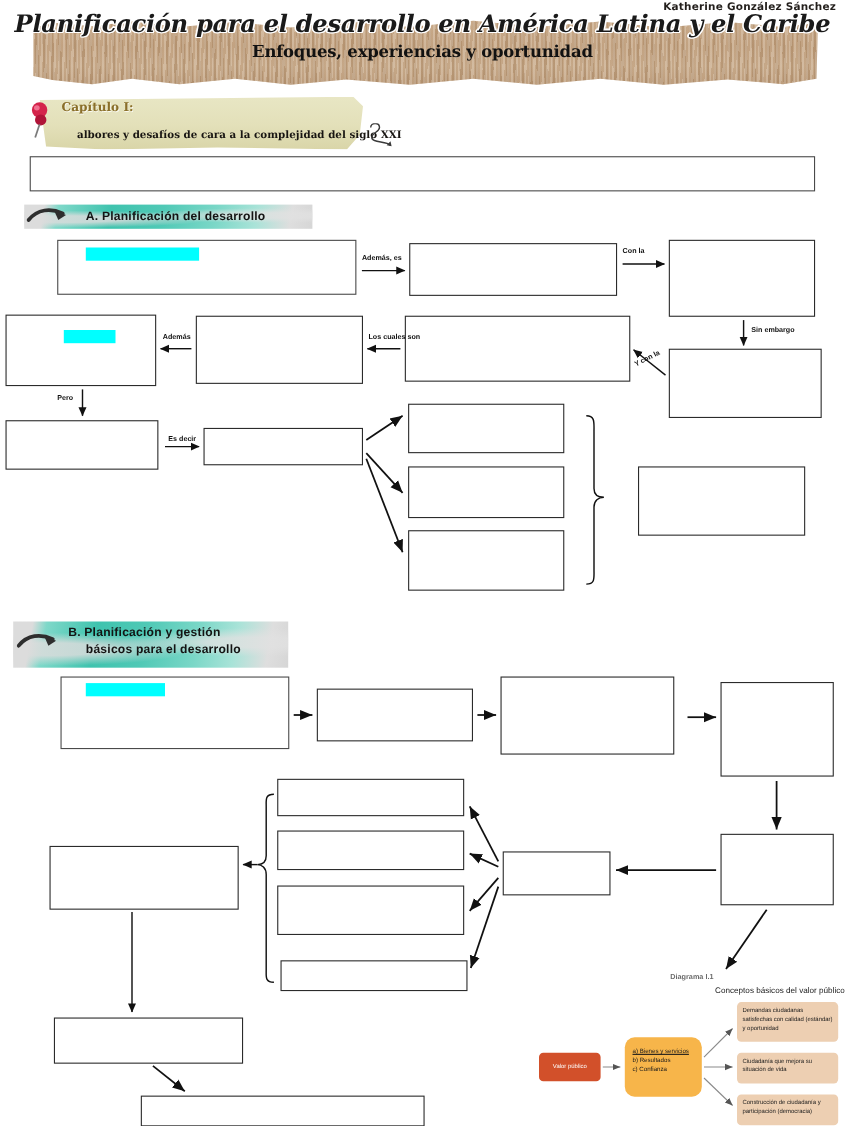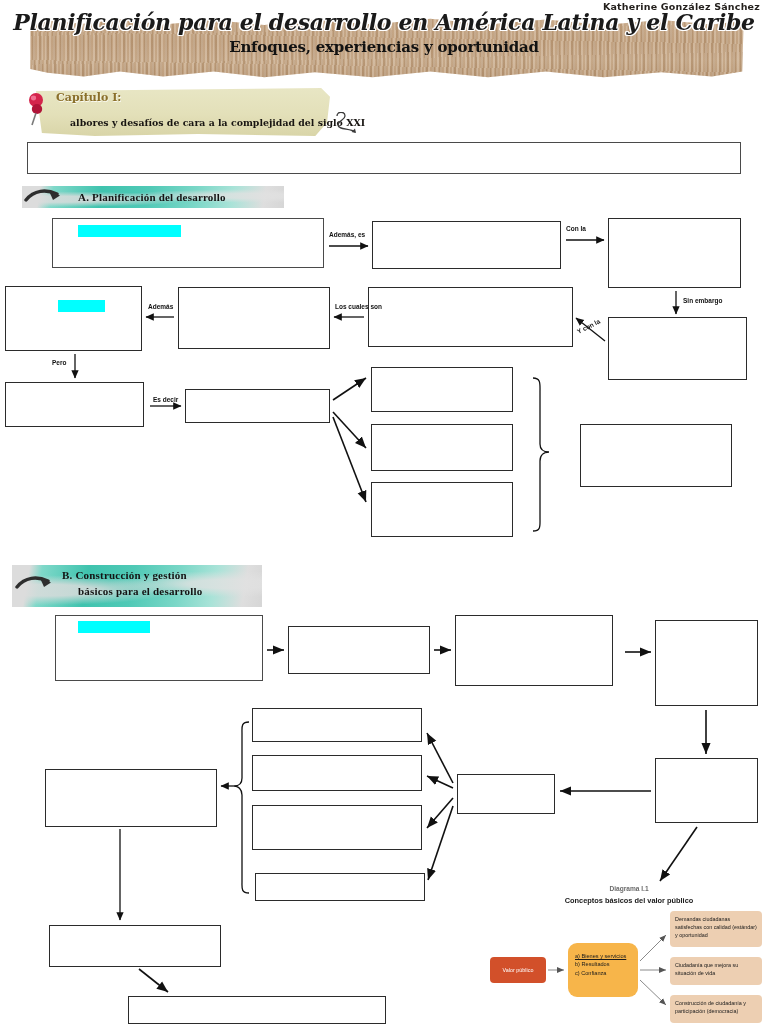--- a/index.html
+++ b/index.html
@@ -130,21 +130,21 @@
       radial-gradient(ellipse at 14% 60%, rgba(220,220,220,.85) 0 16%, rgba(220,220,220,0) 42%),
       radial-gradient(ellipse at 88% 45%, rgba(225,225,225,.8) 0 14%, rgba(225,225,225,0) 40%),
       linear-gradient(100deg, #dcdcdc 0 7%, #7fd8c9 12%, #3fc3ae 30%, #50c9b6 48%, #7ad7c7 66%, #a9e3d8 80%, #dedede 92%, #d6d6d6 100%);
   }
   .sec-arrow {
     position: absolute;
     width: 40px; height: 22px;
   }
   .sec-label {
     position: absolute;
-    font-family: Liberation Serif, serif;
+    font-family: Liberation Sans, sans-serif;
     font-size: 11px;
     font-weight: 700;
     color: #141414;
     letter-spacing: .2px;
     line-height: 15px;
   }
 
   
   .clabel {
     position: absolute;
@@ -173,22 +173,22 @@
     left: 490px; top: 885px;
     width: 278px; height: 139px;
   }
   .vp-t1 {
     position: absolute; left: 0; right: 0; top: 0;
     text-align: center;
     font-size: 6.6px; font-weight: 700; color: #6b6b6b;
   }
   .vp-t2 {
     position: absolute; left: 0; right: 0; top: 11px;
-    text-align: center;
-    font-size: 7.4px; font-weight: 700; color: #1a1a1a;
+    text-align: right;
+    font-size: 7.4px; font-weight: 400; color: #1a1a1a;
   }
   .vp-red {
     position: absolute;
     left: 0px; top: 72px; width: 56px; height: 26px;
     background: #d2502a;
     border-radius: 4px;
     color: #fff;
     font-size: 5.4px;
     display: flex; align-items: center; justify-content: center;
   }
@@ -274,21 +274,21 @@
   <div class="box thin" style="left:371px; top:424px; width:142px; height:47px;"></div>
   <div class="box thin" style="left:371px; top:482px; width:142px; height:55px;"></div>
 
   <div class="box thin" style="left:580px; top:424px; width:152px; height:63px;"></div>
 
   <div class="sec" style="left:12px; top:565px; width:250px; height:42px;"></div>
   <svg class="sec-arrow" viewBox="0 0 40 22" style="left:15px; top:573px;">
     <path d="M2 14 C10 4 22 3 33 8" stroke="#2e2e2e" stroke-width="3.4" fill="none" stroke-linecap="round"></path>
     <path d="M36 9.5 L25 5 L29 14 Z" fill="#2e2e2e"></path>
   </svg>
-  <div class="sec-label" style="left:62px; top:568px;">B. Construcción y gestión</div>
+  <div class="sec-label" style="left:62px; top:568px;">B. Planificación y gestión</div>
   <div class="sec-label" style="left:78px; top:584px;">básicos para el desarrollo</div>
 
   <div class="box" style="left:55px; top:615px; width:208px; height:66px;"></div>
   <div class="hl" style="left:78px; top:621px; width:72px;"></div>
 
   <div class="box thin" style="left:288px; top:626px; width:142px; height:48px;"></div>
 
   <div class="box thin" style="left:455px; top:615px; width:158px; height:71px;"></div>
 
   <div class="box thin" style="left:655px; top:620px; width:103px; height:86px;"></div>

